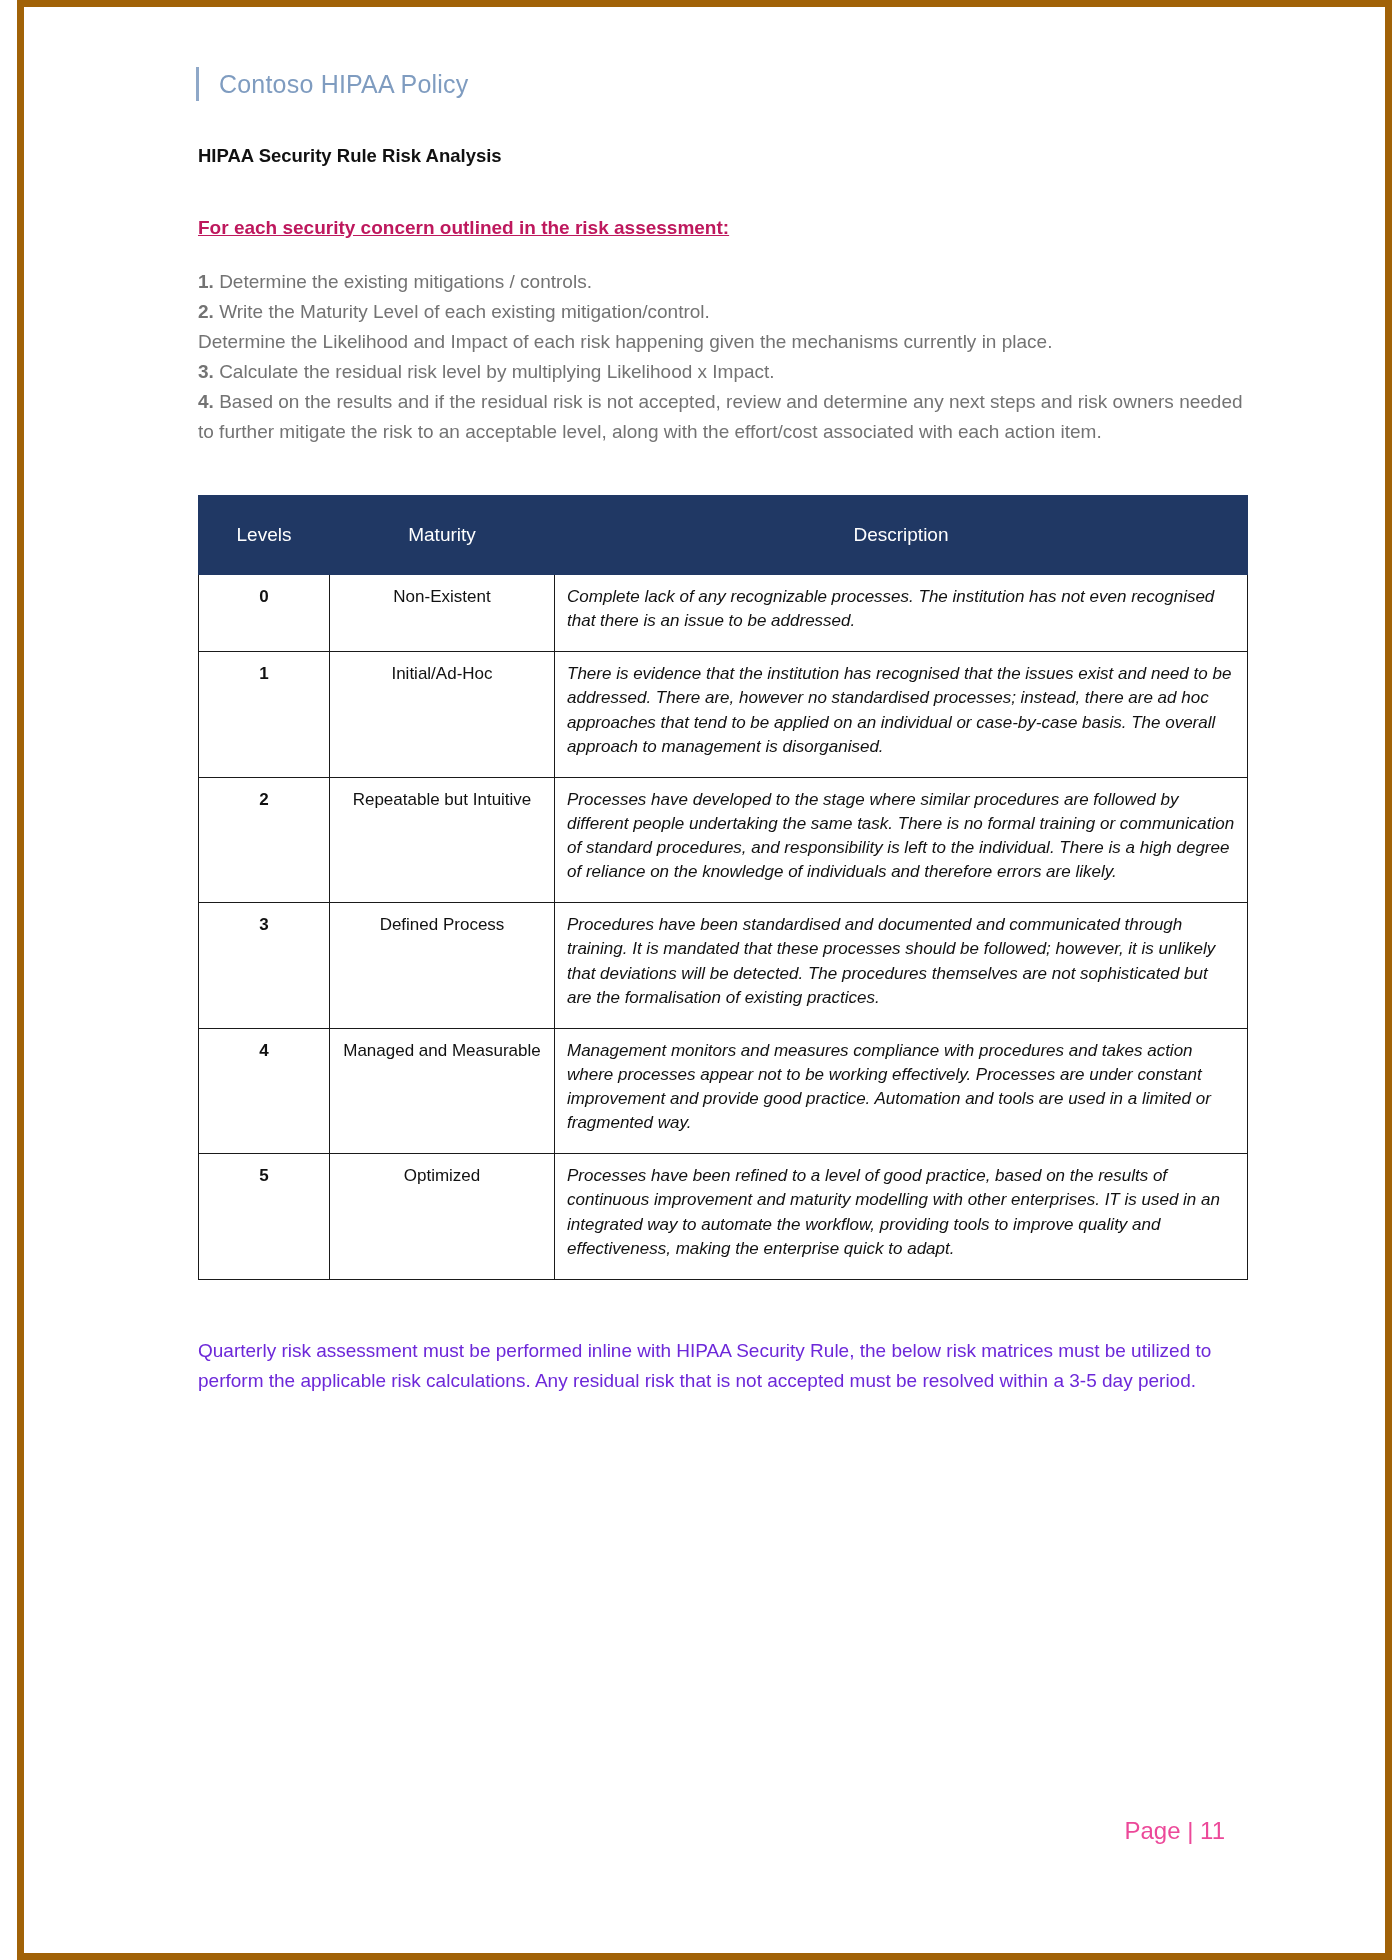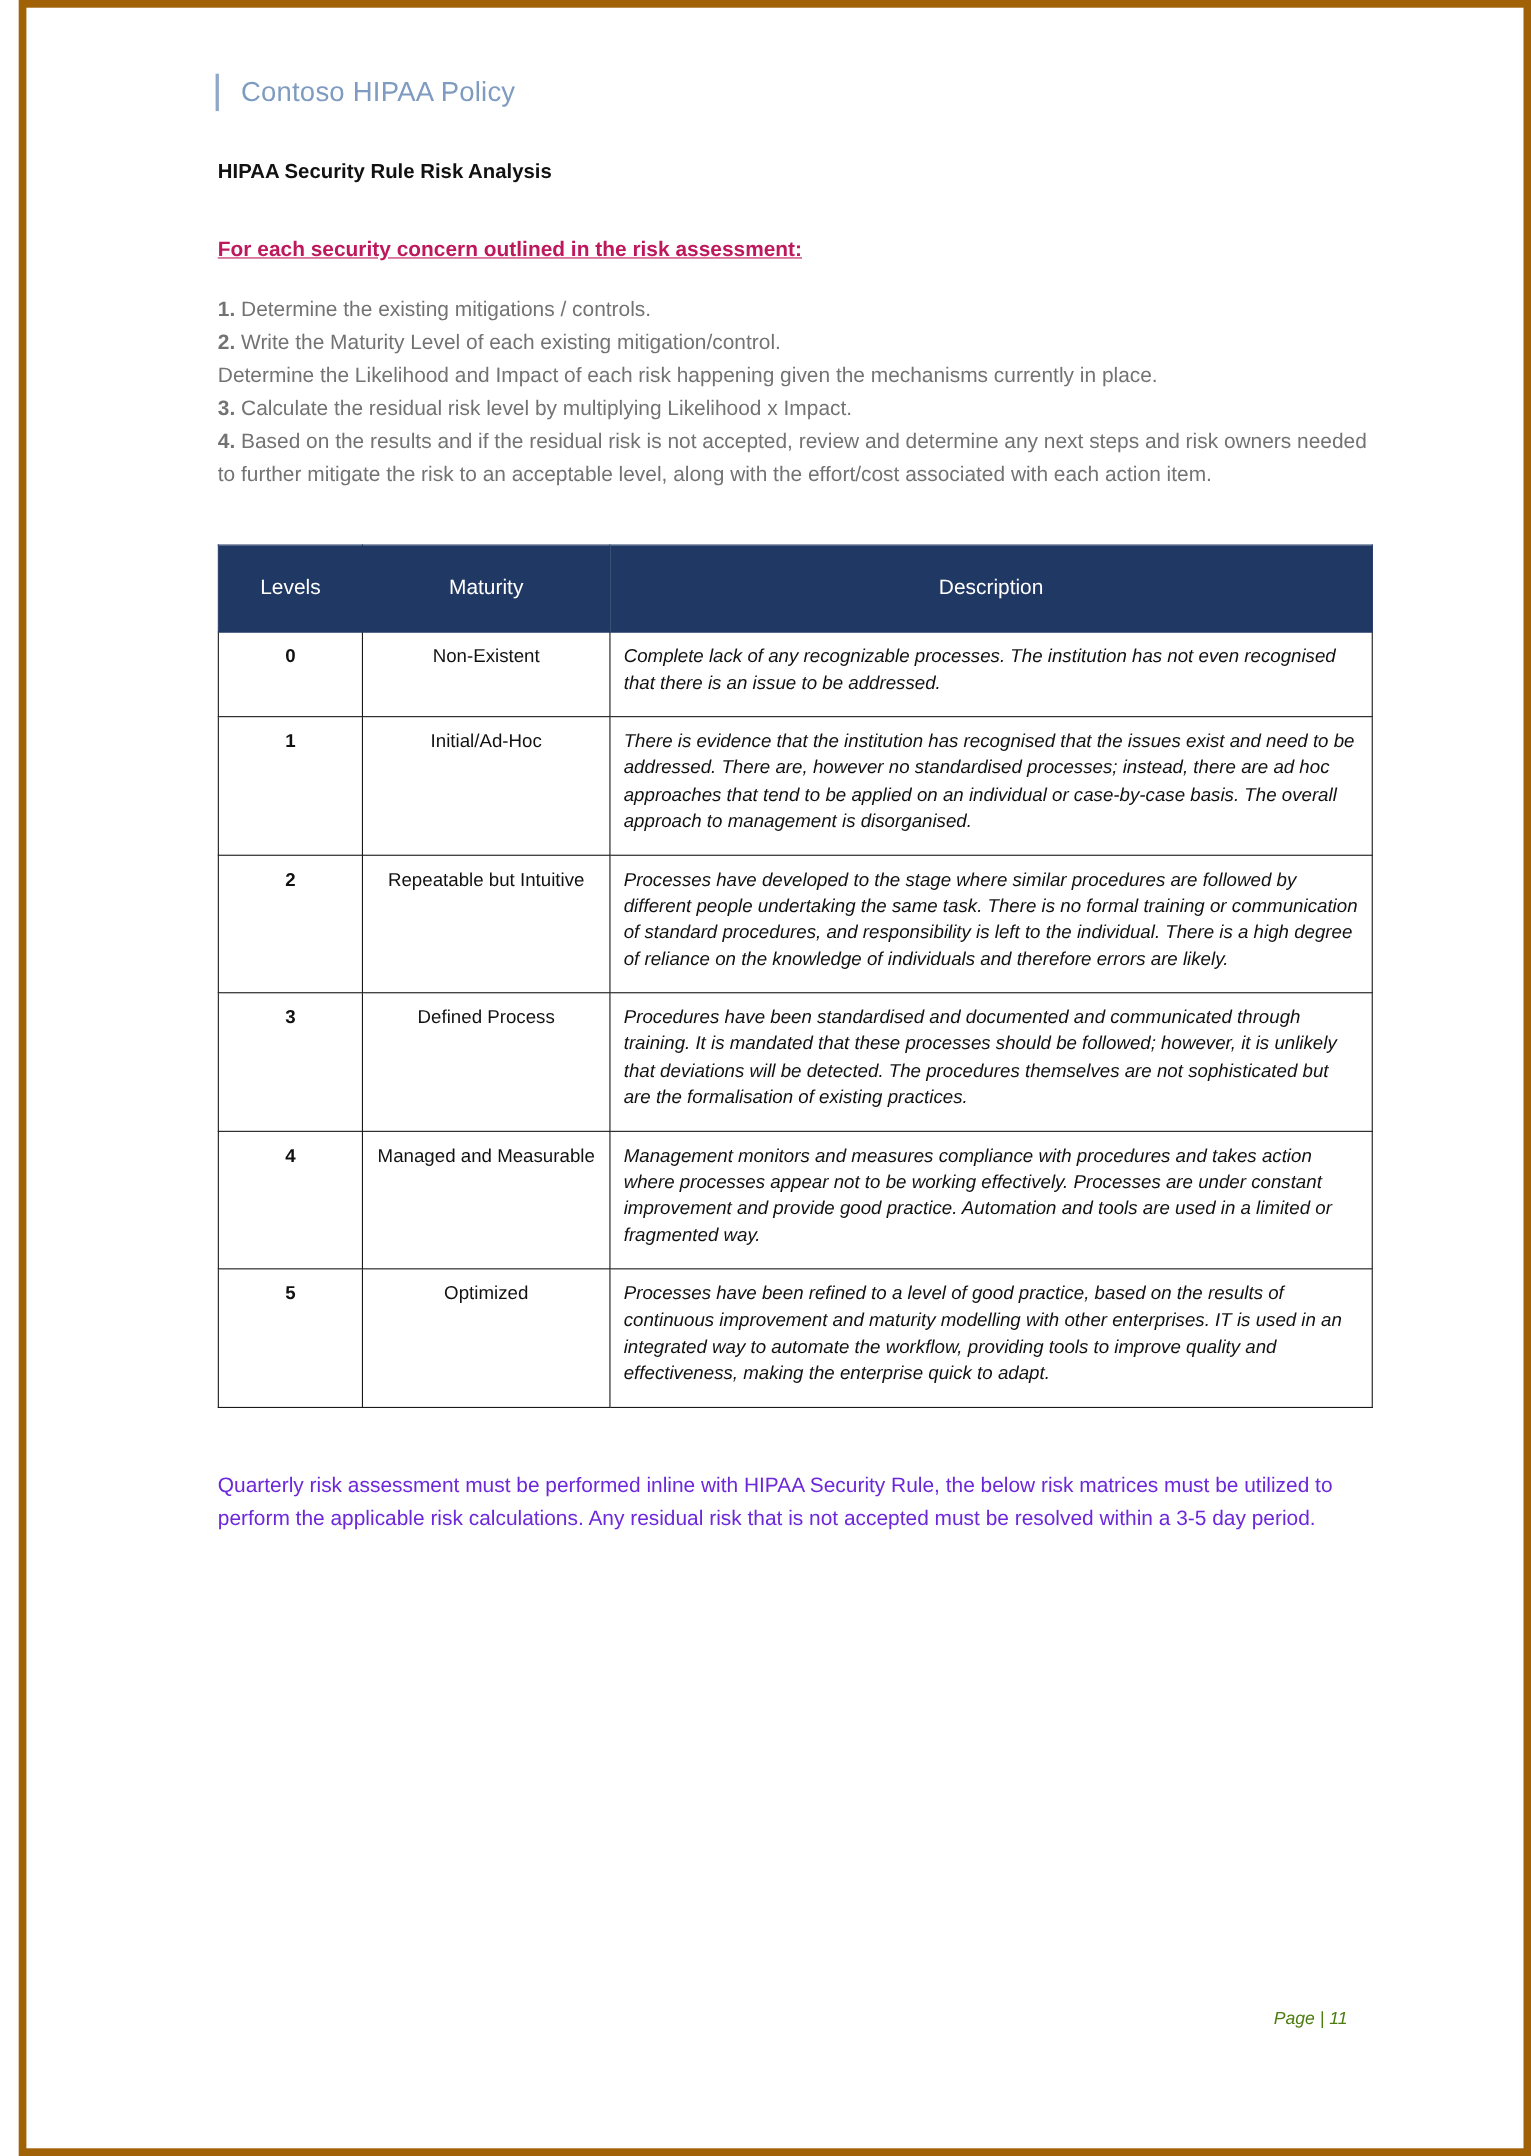--- a/index.html
+++ b/index.html
@@ -129,23 +129,22 @@
     font-size: 19px;
     color: #6d28d9;
     line-height: 1.58;
     width: 1030px;
   }
 
   .footer {
     position: absolute;
     right: 160px;
     bottom: 108px;
-    font-size: 16px;
-    color: #4d7c0f;
-    font-style: italic;
+    font-size: 24px;
+    color: #ec4899;
   }
 </style>
 </head>
 <body>
 
 <div class="page">
   <div class="page-inner">
     <div class="content">
 
       <div class="doc-header">

